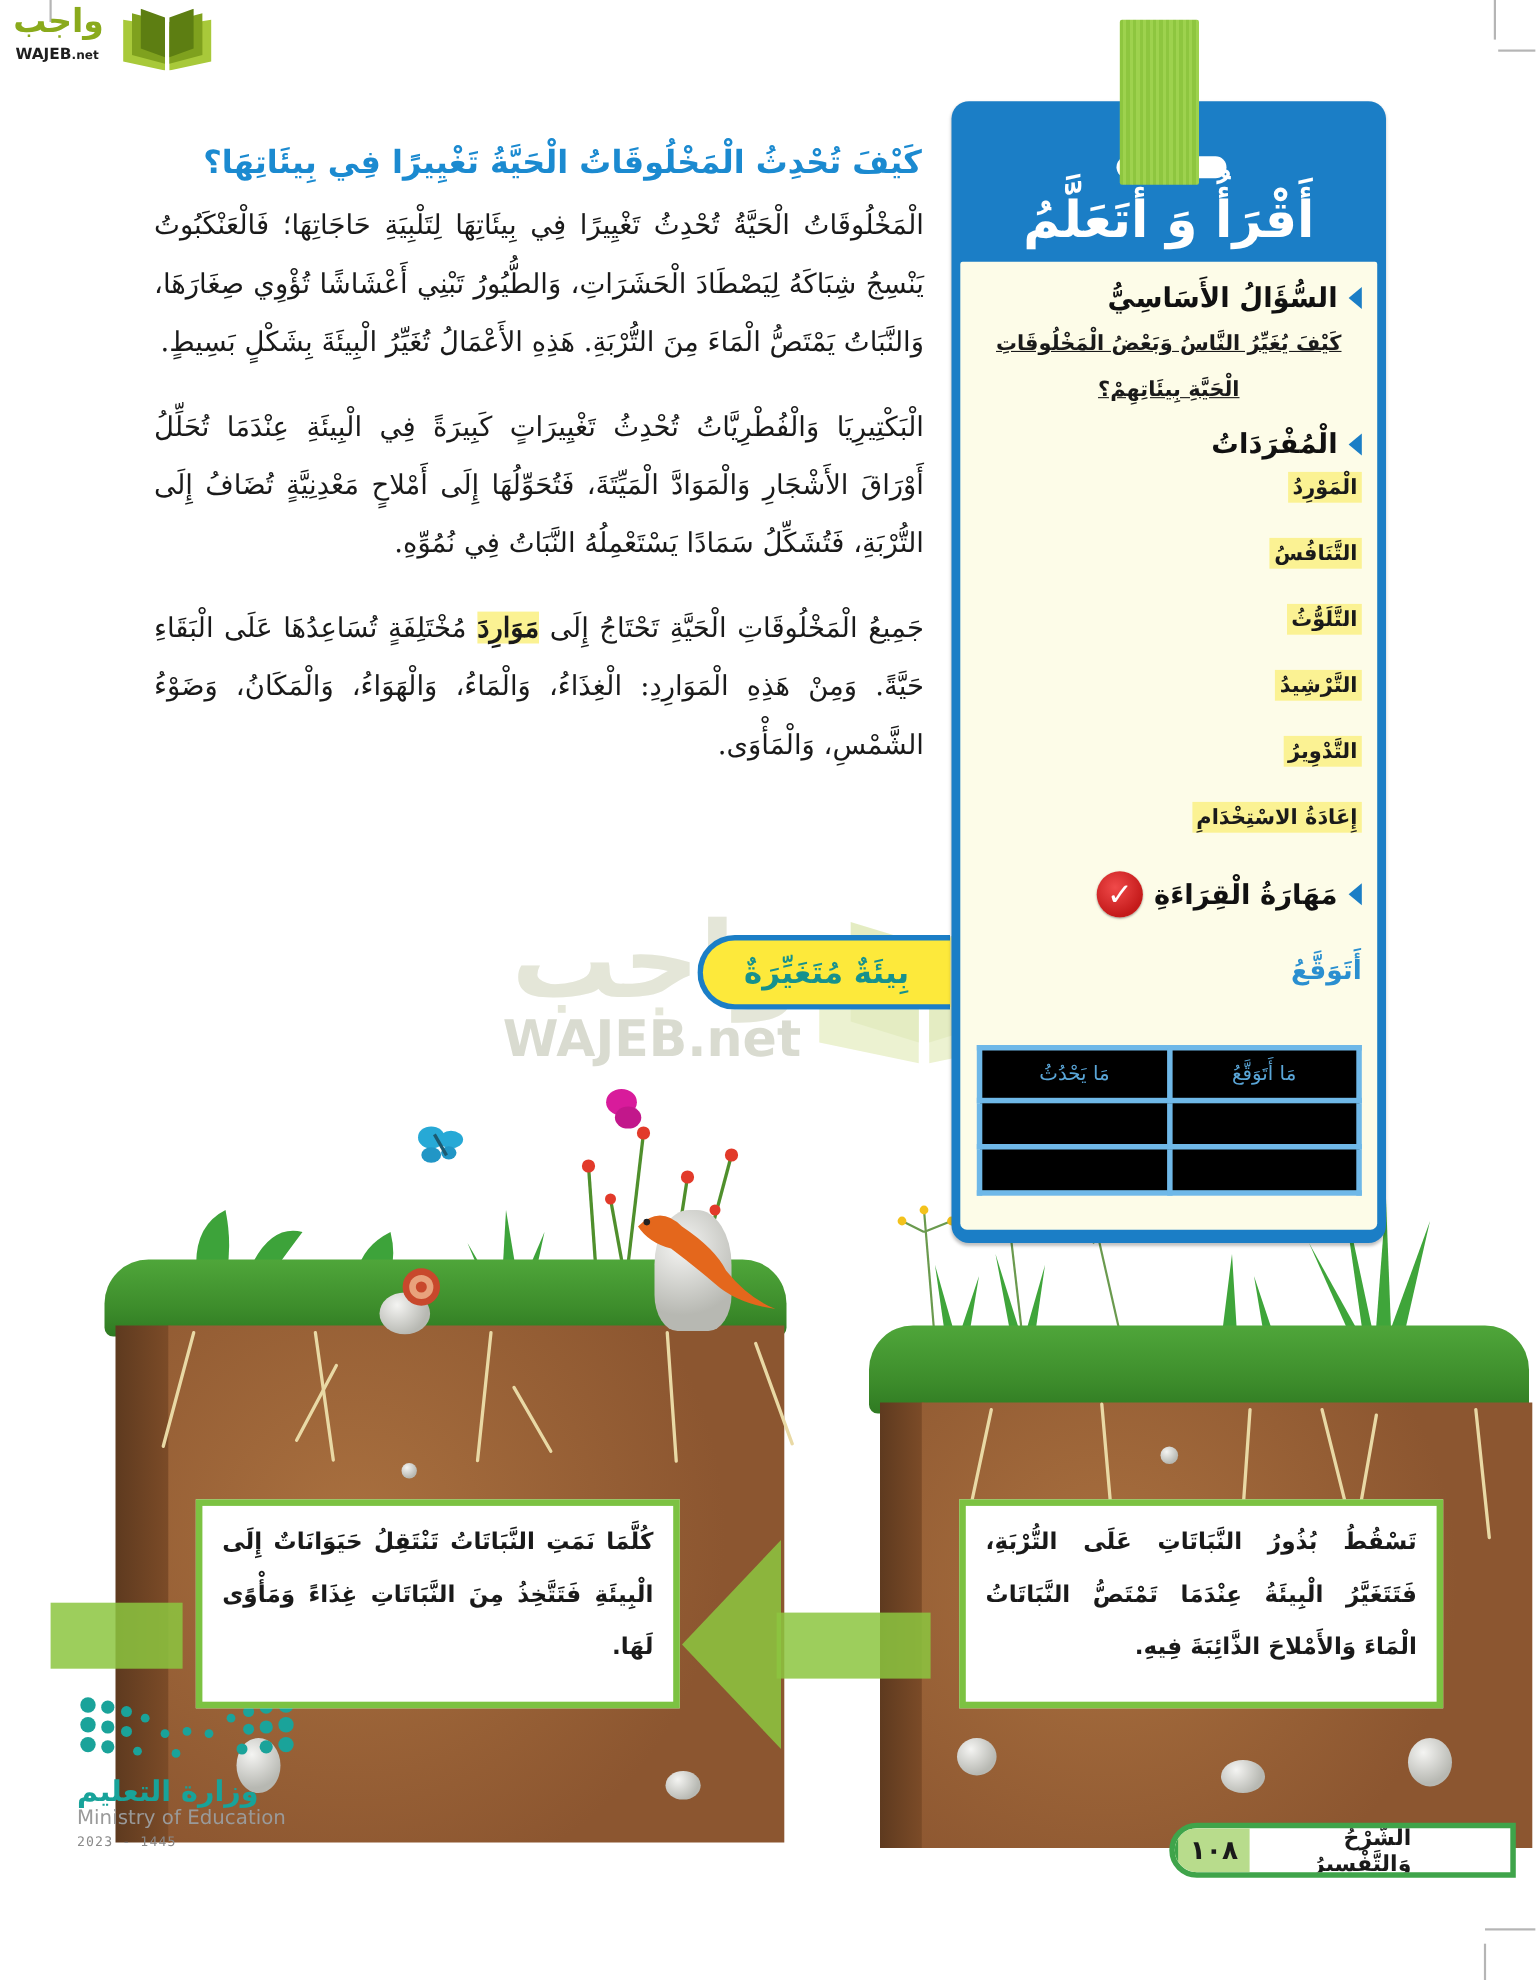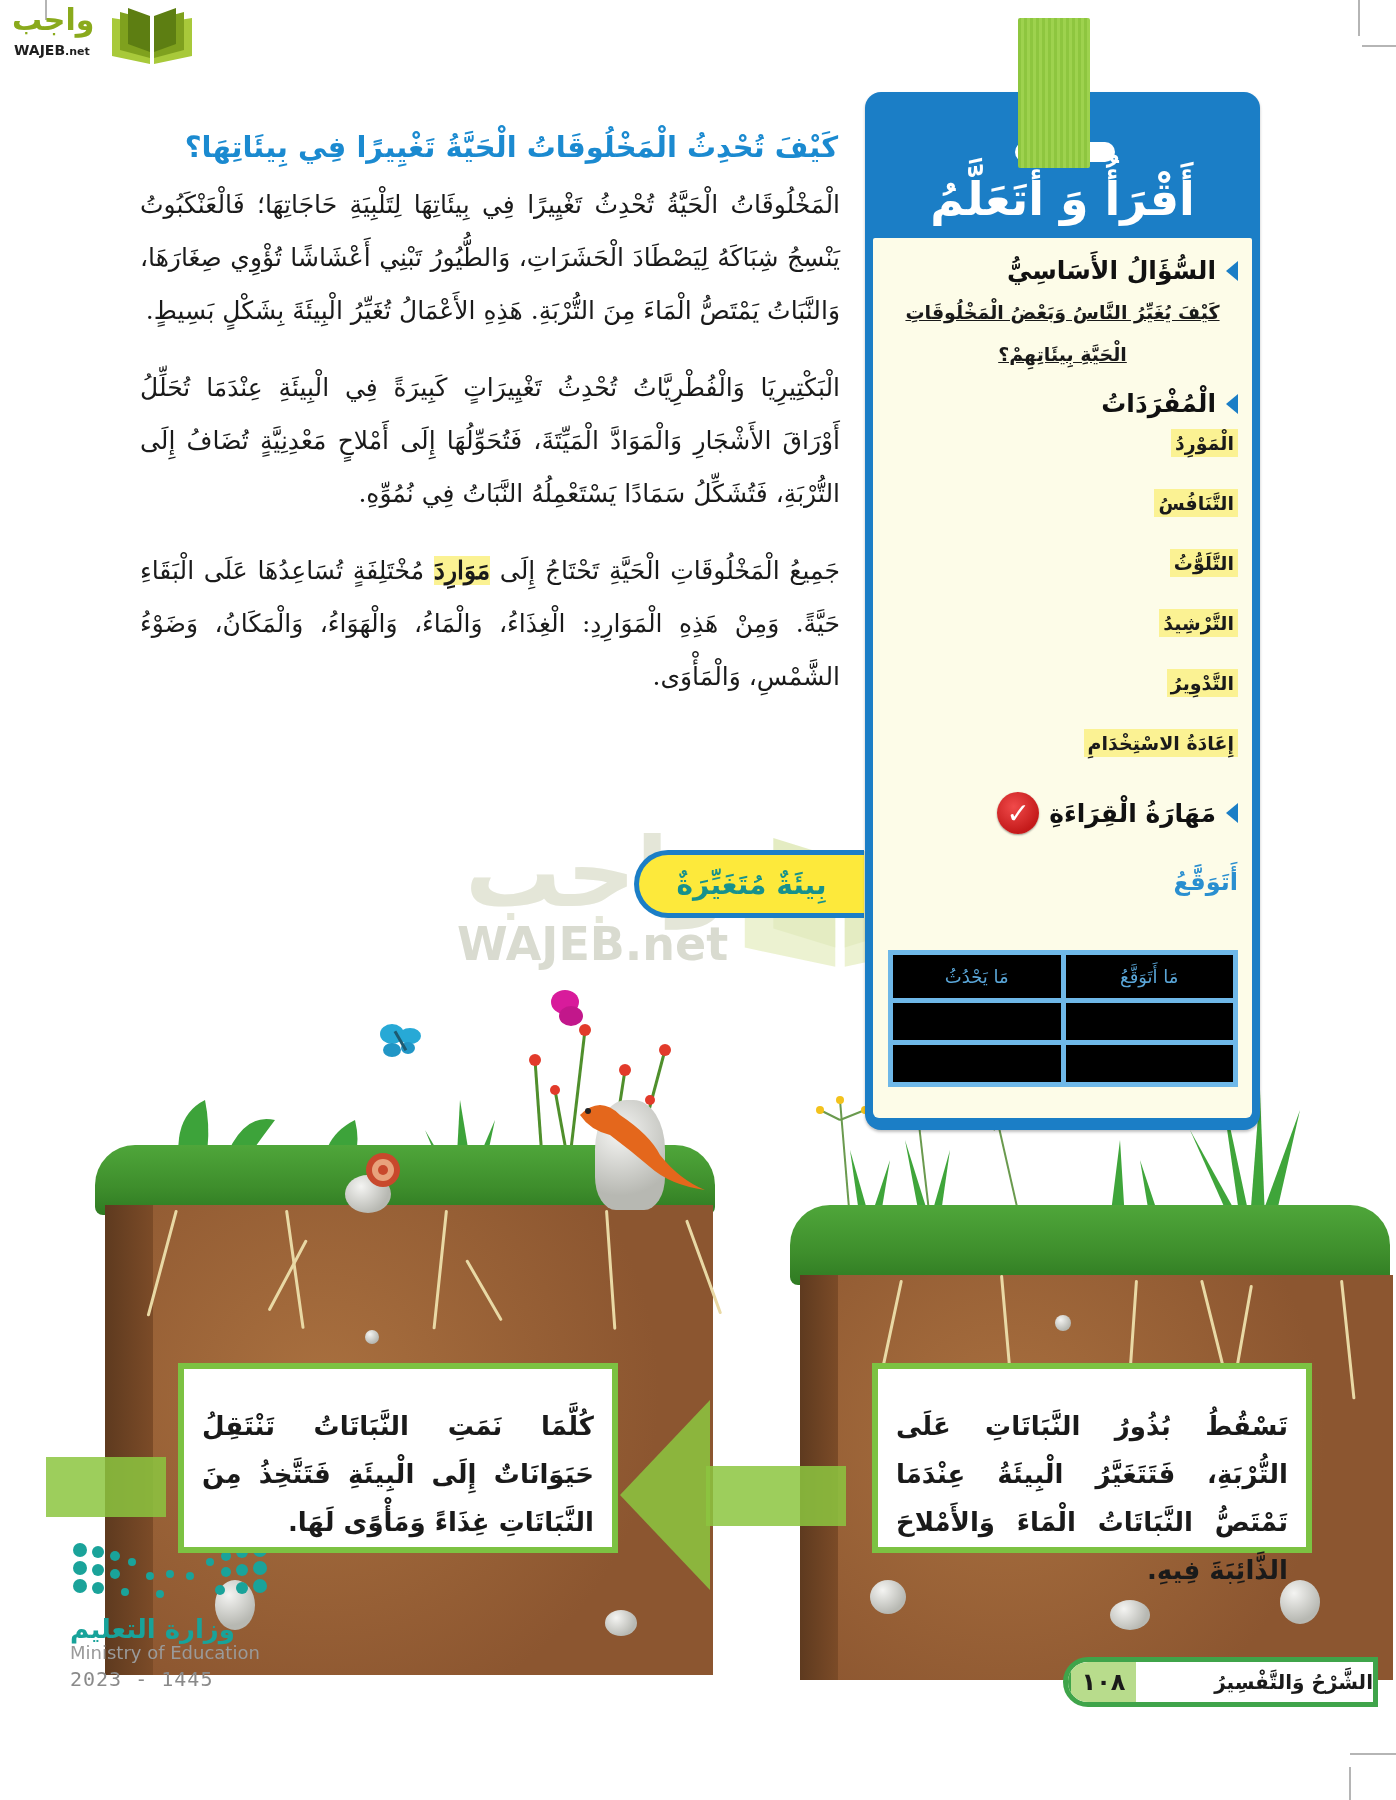--- a/index.html
+++ b/index.html
@@ -62,37 +62,37 @@
   
   .scene { position: absolute; left: 0; top: 980px; width: 1396px; height: 700px; }
   .sky-item { position: absolute; }
   .block { position: absolute; }
   .grass { position: absolute; border-radius: 40px 40px 8px 8px;
            background: linear-gradient(180deg, #4fa63a 0%, #3e8e2c 60%, #2f7a22 100%); }
   .soil { position: absolute; background: radial-gradient(circle at 30% 40%, #a9703f, #8c5630 70%); }
   .soil-side { position: absolute; background: linear-gradient(90deg,#5e3a1f,#7d4c28); }
   .root { position: absolute; width: 3px; background: #e9d9a5; border-radius: 2px; transform-origin: top center; }
   .stone { position: absolute; border-radius: 50%; background: radial-gradient(circle at 35% 30%, #f4f4f2, #b7b8b2 70%); }
-  .caption { position: absolute; background: #fff; border: 6px solid #7cc242; direction: rtl; padding: 33px 18px 0 18px;
-             font-size: 26px; font-weight: bold; line-height: 48px; text-align: justify; z-index: 3; }
+  .caption { position: absolute; background: #fff; border: 6px solid #7cc242; direction: rtl; padding: 8px 18px 0 18px;
+             font-size: 21px; font-weight: bold; line-height: 48px; text-align: justify; z-index: 3; }
   .arrow-bar { position: absolute; background: rgba(140,198,63,.85); z-index: 4; }
   .arrow-head { position: absolute; width:0; height:0; z-index: 4; }
 
   
   .footer { position: absolute; left: 1063px; top: 1657px; width: 315px; height: 50px; border: 5px solid #3fa44a;
             border-radius: 26px 0 0 26px; background: #fff; display:flex; direction: rtl; align-items: center; overflow: hidden; }
-  .footer .lbl { flex: 1; text-align: right; font-size: 20px; font-weight: bold; border-radius: 18px; }
+  .footer .lbl { flex: 1; text-align: right; padding-right: 90px; font-size: 20px; font-weight: bold; border-radius: 18px; }
   .footer .pg { width: 68px; height: 100%; background: #b8dc8c; display:flex; align-items:center; justify-content:center;
                 font-size: 24px; font-weight: bold; border-left: 3px solid #3fa44a; }
 
   .moe { position: absolute; left: 70px; top: 1540px; }
   .moe .dots { width: 200px; height: 60px; }
   .moe .ar { margin-top: 10px; font-size: 26px; color: #18a39a; font-weight: bold; direction: rtl; text-align: left; }
   .moe .en { font-size: 18px; color: #9a9a9a; margin-top: -2px; }
-  .moe .yr { font-size: 20px; color: #8a8a8a; margin-top: 4px; letter-spacing: 1px; font-family: "DejaVu Sans Mono", monospace; }
+  .moe .yr { font-size: 12px; color: #8a8a8a; margin-top: 4px; letter-spacing: 1px; font-family: "DejaVu Sans Mono", monospace; }
 </style>
 </head>
 <body>
 
 <div class="crop" style="left:1358px;top:0;width:2px;height:36px;"></div>
 <div class="crop" style="left:1362px;top:45px;width:34px;height:2px;"></div>
 <div class="crop" style="left:1350px;top:1753px;width:46px;height:2px;"></div>
 <div class="crop" style="left:1349px;top:1767px;width:2px;height:33px;"></div>
 <div class="crop" style="left:45px;top:0;width:2px;height:20px;"></div>
 

